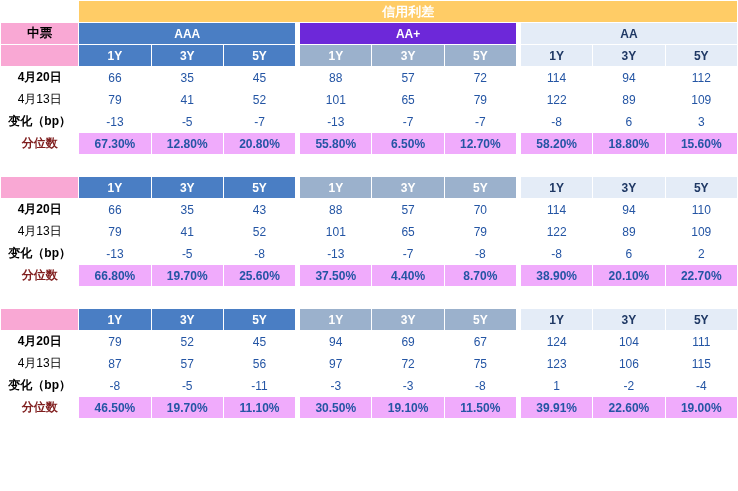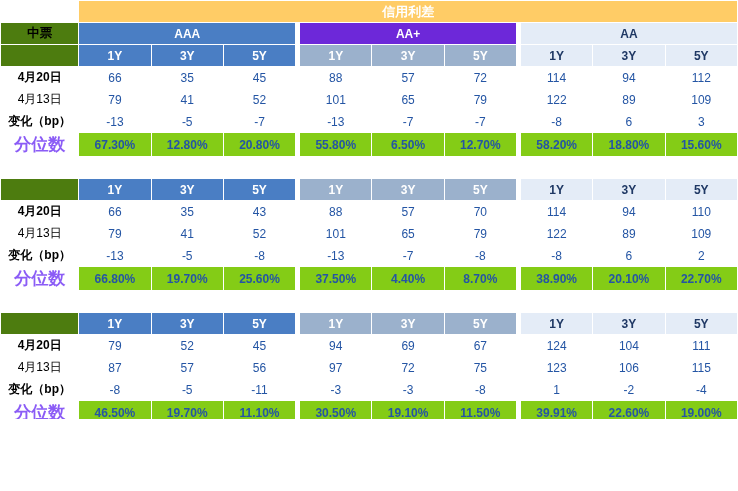--- a/index.html
+++ b/index.html
@@ -46,21 +46,21 @@
   .corner {
     background: #ffffff;
     border: 1px solid #ffffff !important;
   }
 
   
   .grp-aaa  { background: #4a7ec4; color: #ffffff; font-weight: bold; }
   .grp-aap  { background: #6d28d9; color: #ffffff; font-weight: bold; }
   .grp-aa   { background: #e4ecf7; color: #1f3864; font-weight: bold; }
   .grp-name {
-    background: #4d7c0f;
+    background: #f9a8d4;
     color: #000000;
     font-weight: bold;
     text-align: left;
     padding-left: 6px;
     font-size: 12.5px;
   }
   .tenor-aaa { background: #4a7ec4; color: #ffffff; font-weight: bold; }
   .tenor-aap { background: #9bb1cc; color: #ffffff; font-weight: bold; }
   .tenor-aa  { background: #e4ecf7; color: #1f3864; font-weight: bold; }
 
@@ -72,31 +72,31 @@
     font-size: 12px;
   }
   .rowlabel.bold { font-weight: bold; }
   .data {
     background: #ffffff;
     color: #1f3864;
     font-size: 12px;
   }
   .data.blue { color: #2455a4; }
   .pct {
-    background: #84cc16;
+    background: #f0abfc;
     color: #2455a4;
     font-weight: bold;
     font-size: 12px;
   }
   .pctlabel {
     background: #ffffff;
-    color: #8b5cf6;
+    color: #7f1d1d;
     font-weight: bold;
     text-align: center;
-    font-size: 17px;
+    font-size: 12px;
     margin-left: 8px;
   }
   .sep td { height: 5px; border: none; background: #ffffff; }
   .gapcol { background: #ffffff; border: 1px solid #ffffff !important; }
 </style>
 </head>
 <body>
 
 <div id="sheet">
   <table class="grid">

